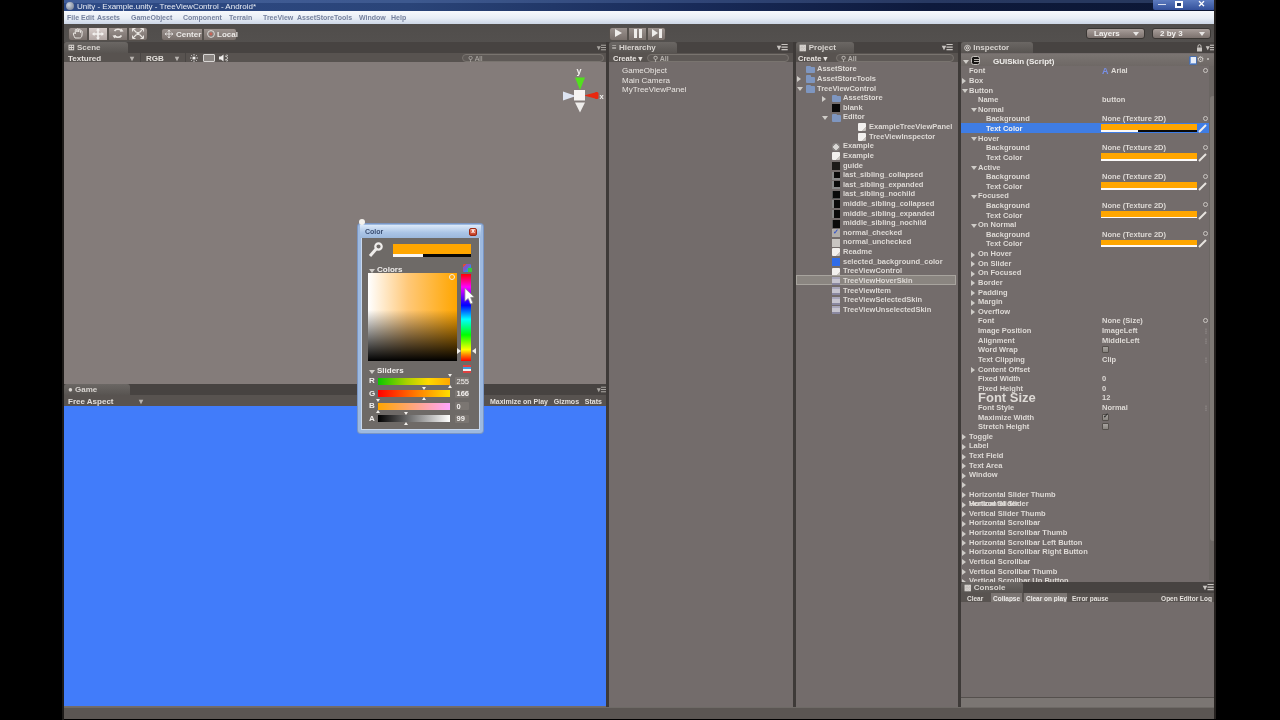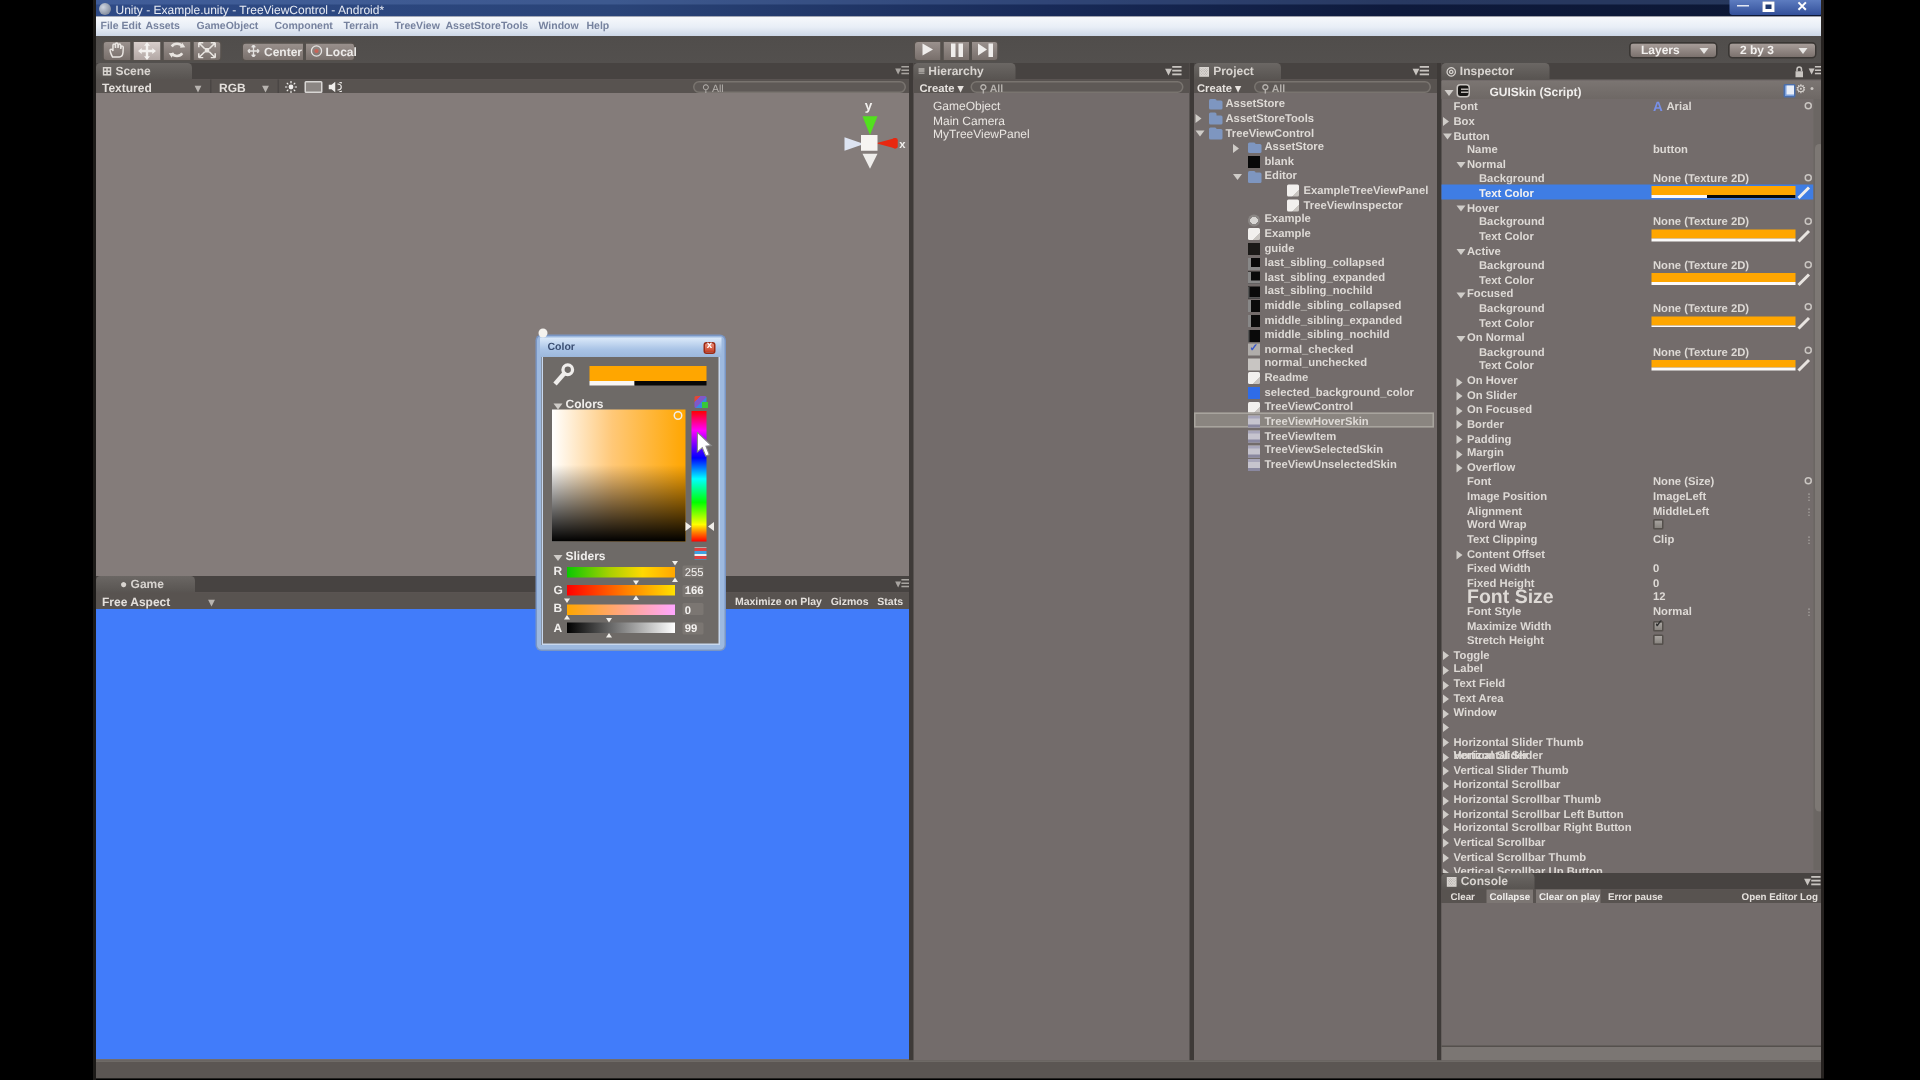--- a/index.html
+++ b/index.html
@@ -102,21 +102,21 @@
     <polygon points="23,20.5 33,20.5 28,33" fill="#52e01e"></polygon>
     <polygon points="32,38.5 45,35 45,42" fill="#e82810"></polygon>
     <rect x="43" y="35" width="3.5" height="7" rx="1.5" fill="#e82810"></rect>
     <text x="47.5" y="41.5" fill="#f2f0ee" font-size="7.5" font-weight="bold" font-family="Liberation Sans">x</text>
     <polygon points="24,39 11,34.5 11,43.5" fill="#dde4f2"></polygon>
     <rect x="22" y="33" width="11" height="10.5" fill="#f6f4f2"></rect>
     <polygon points="23,45.5 33,45.5 28,55.5" fill="#efedeb"></polygon>
   </svg>
 <div class="a" style="left:64px;top:384px;width:542px;height:11px;background:#474341"></div>
 <div class="a" style="left:64px;top:384px;width:66px;height:11px;background:linear-gradient(180deg,#6b6764,#585451);border-radius:3px 3px 0 0"></div>
-<div class="a tx" style="left:80px;top:385px;color:#d8d4d0">● Game</div>
+<div class="a tx" style="left:68px;top:385px;color:#d8d4d0">● Game</div>
 <div class="a tx" style="left:597px;top:385px;color:#a8a4a0;font-size:7px">▾☰</div>
 <div class="a" style="left:64px;top:395px;width:542px;height:11px;background:#585350"></div>
 <div class="a tx" style="left:68px;top:396.5px;color:#e4e0dc">Free Aspect</div>
 <div class="a tx" style="left:139px;top:396.5px;color:#b8b4b0">▾</div>
 <div class="a tx" style="right:678px;top:396.5px;font-size:7px;color:#e4e0dc">Maximize on Play&nbsp;&nbsp;&nbsp;Gizmos&nbsp;&nbsp;&nbsp;Stats</div>
 <div class="a" style="left:64px;top:406px;width:542px;height:300px;background:#417cfa"></div>
 <div class="a" style="left:606px;top:42px;width:3px;height:665px;background:#3e3a38"></div>
 <div class="a" style="left:793px;top:42px;width:3px;height:665px;background:#3e3a38"></div>
 <div class="a" style="left:958px;top:42px;width:3px;height:665px;background:#3e3a38"></div>
 <div class="a" style="left:609px;top:42px;width:184px;height:11px;background:#474341"></div>

